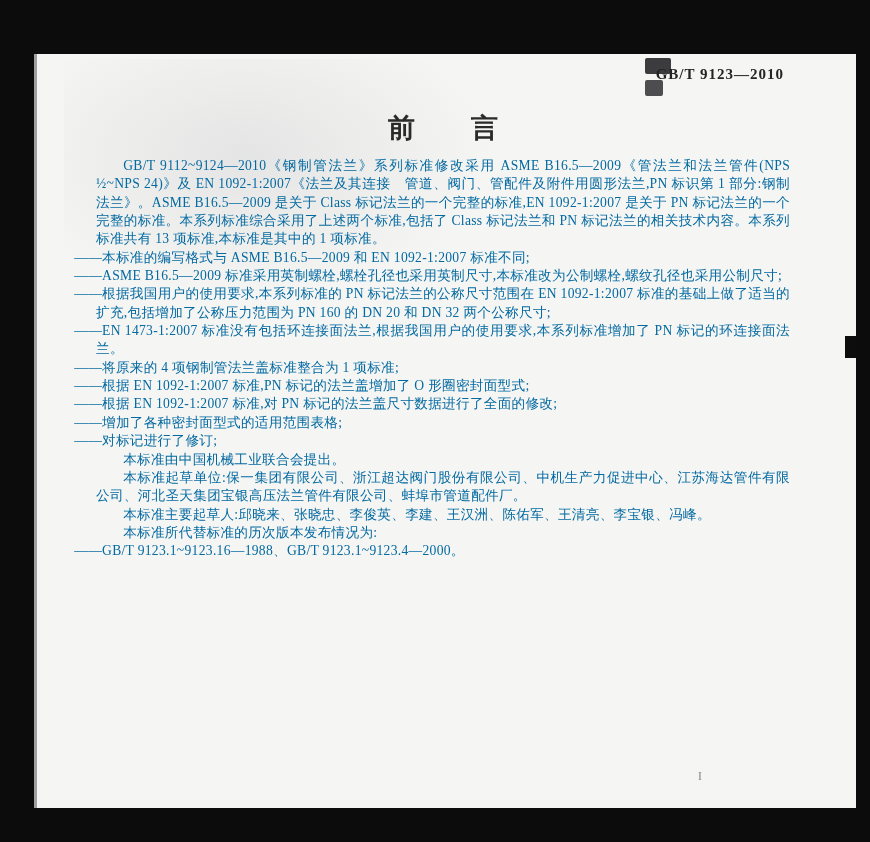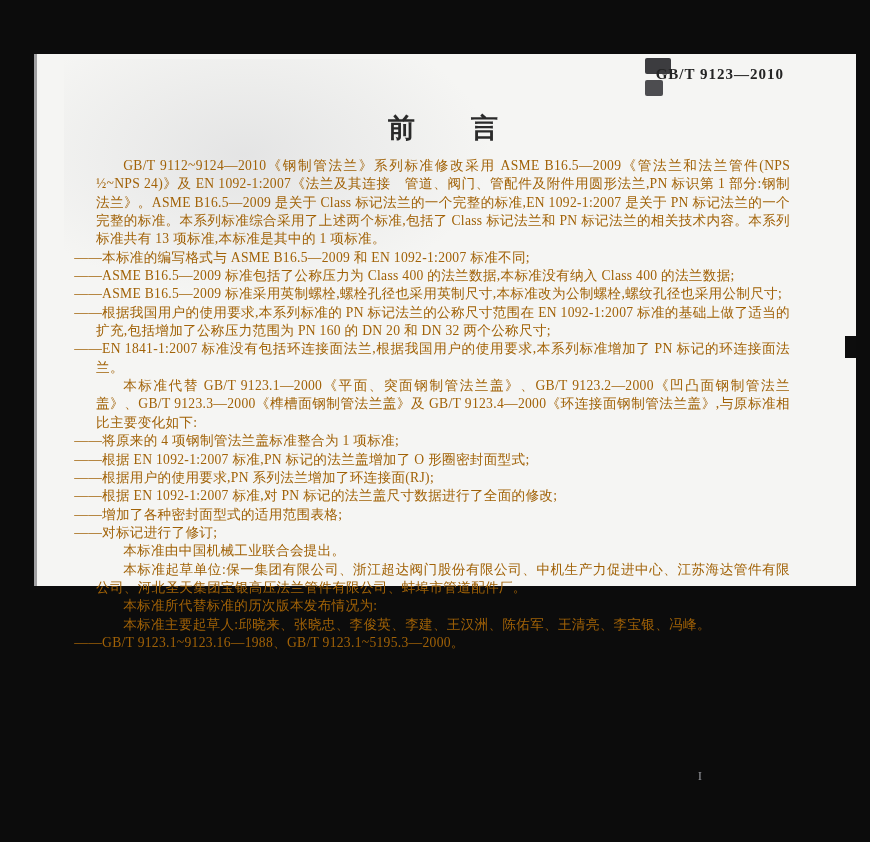--- a/index.html
+++ b/index.html
@@ -2,21 +2,21 @@
 <html><head>
 <meta charset="utf-8">
 <style>
   html,body{margin:0;padding:0;}
   body{
     width:870px;height:842px;position:relative;overflow:hidden;
     background:#0c0c0c;
     font-family:"Liberation Serif","DejaVu Serif",serif;
   }
   .page{
-    position:absolute;left:34px;top:54px;width:822px;height:532px;
+    position:absolute;left:34px;top:54px;width:822px;height:754px;
     background:#f5f5f3;
   }
   
   .cloud{
     position:absolute;left:30px;top:5px;width:430px;height:240px;
     background:radial-gradient(ellipse at 42% 40%, rgba(160,162,170,0.20), rgba(160,162,170,0) 70%);
     pointer-events:none;
   }
   .edge-line{
     position:absolute;left:0;top:0;width:3px;height:100%;
@@ -29,21 +29,21 @@
     position:absolute;top:12px;right:6px;
     font-weight:bold;font-size:15px;letter-spacing:1px;color:#242424;
   }
   .fw-title{
     position:absolute;top:56px;left:0;width:100%;
     display:flex;justify-content:center;column-gap:56px;
     font-size:27px;font-weight:bold;color:#2a2a2a;
   }
   .doc-body{
     position:absolute;top:103px;left:0;width:694px;
-    font-size:13.6px;line-height:18.35px;color:#a16207;
+    font-size:13.6px;line-height:18.35px;color:#0369a1;
     letter-spacing:0.3px;text-align:justify;
   }
   .doc-body p{margin:0;padding:0;}
   .para{text-indent:2em;}
   .dash{padding-left:3.6em;text-indent:-1.6em;}
   .page-num{
     position:absolute;right:88px;top:714px;
     font-size:13px;color:#8f9095;font-family:"Liberation Serif",serif;
   }
   
@@ -67,33 +67,30 @@
     <div class="std-code">GB/T 9123—2010</div>
 
     <div class="fw-title">
       <span>前</span>
       <span>言</span>
     </div>
 
     <div class="doc-body">
       <p class="para">GB/T 9112~9124—2010《钢制管法兰》系列标准修改采用 ASME B16.5—2009《管法兰和法兰管件(NPS ½~NPS 24)》及 EN 1092-1:2007《法兰及其连接　管道、阀门、管配件及附件用圆形法兰,PN 标识第 1 部分:钢制法兰》。ASME B16.5—2009 是关于 Class 标记法兰的一个完整的标准,EN 1092-1:2007 是关于 PN 标记法兰的一个完整的标准。本系列标准综合采用了上述两个标准,包括了 Class 标记法兰和 PN 标记法兰的相关技术内容。本系列标准共有 13 项标准,本标准是其中的 1 项标准。</p>
       <p class="dash">——本标准的编写格式与 ASME B16.5—2009 和 EN 1092-1:2007 标准不同;</p>
-      <p class="dash">——ASME B16.5—2009 标准包括了公称压力为 Class 400 的法兰数据,本标准没有纳入 Class 400 的法兰数据;</p>
       <p class="dash">——ASME B16.5—2009 标准采用英制螺栓,螺栓孔径也采用英制尺寸,本标准改为公制螺栓,螺纹孔径也采用公制尺寸;</p>
       <p class="dash">——根据我国用户的使用要求,本系列标准的 PN 标记法兰的公称尺寸范围在 EN 1092-1:2007 标准的基础上做了适当的扩充,包括增加了公称压力范围为 PN 160 的 DN 20 和 DN 32 两个公称尺寸;</p>
-      <p class="dash">——EN 1841-1:2007 标准没有包括环连接面法兰,根据我国用户的使用要求,本系列标准增加了 PN 标记的环连接面法兰。</p>
-      <p class="para">本标准代替 GB/T 9123.1—2000《平面、突面钢制管法兰盖》、GB/T 9123.2—2000《凹凸面钢制管法兰盖》、GB/T 9123.3—2000《榫槽面钢制管法兰盖》及 GB/T 9123.4—2000《环连接面钢制管法兰盖》,与原标准相比主要变化如下:</p>
+      <p class="dash">——EN 1473-1:2007 标准没有包括环连接面法兰,根据我国用户的使用要求,本系列标准增加了 PN 标记的环连接面法兰。</p>
       <p class="dash">——将原来的 4 项钢制管法兰盖标准整合为 1 项标准;</p>
       <p class="dash">——根据 EN 1092-1:2007 标准,PN 标记的法兰盖增加了 O 形圈密封面型式;</p>
-      <p class="dash">——根据用户的使用要求,PN 系列法兰增加了环连接面(RJ);</p>
       <p class="dash">——根据 EN 1092-1:2007 标准,对 PN 标记的法兰盖尺寸数据进行了全面的修改;</p>
       <p class="dash">——增加了各种密封面型式的适用范围表格;</p>
       <p class="dash">——对标记进行了修订;</p>
       <p class="para">本标准由中国机械工业联合会提出。</p>
       <p class="para">本标准起草单位:保一集团有限公司、浙江超达阀门股份有限公司、中机生产力促进中心、江苏海达管件有限公司、河北圣天集团宝银高压法兰管件有限公司、蚌埠市管道配件厂。</p>
+      <p class="para">本标准主要起草人:邱晓来、张晓忠、李俊英、李建、王汉洲、陈佑军、王清亮、李宝银、冯峰。</p>
       <p class="para">本标准所代替标准的历次版本发布情况为:</p>
-      <p class="para">本标准主要起草人:邱晓来、张晓忠、李俊英、李建、王汉洲、陈佑军、王清亮、李宝银、冯峰。</p>
-      <p class="dash">——GB/T 9123.1~9123.16—1988、GB/T 9123.1~5195.3—2000。</p>
+      <p class="dash">——GB/T 9123.1~9123.16—1988、GB/T 9123.1~9123.4—2000。</p>
     </div>
 
     <div class="page-num">I</div>
   </div>
 </div>
 
 </body></html>

